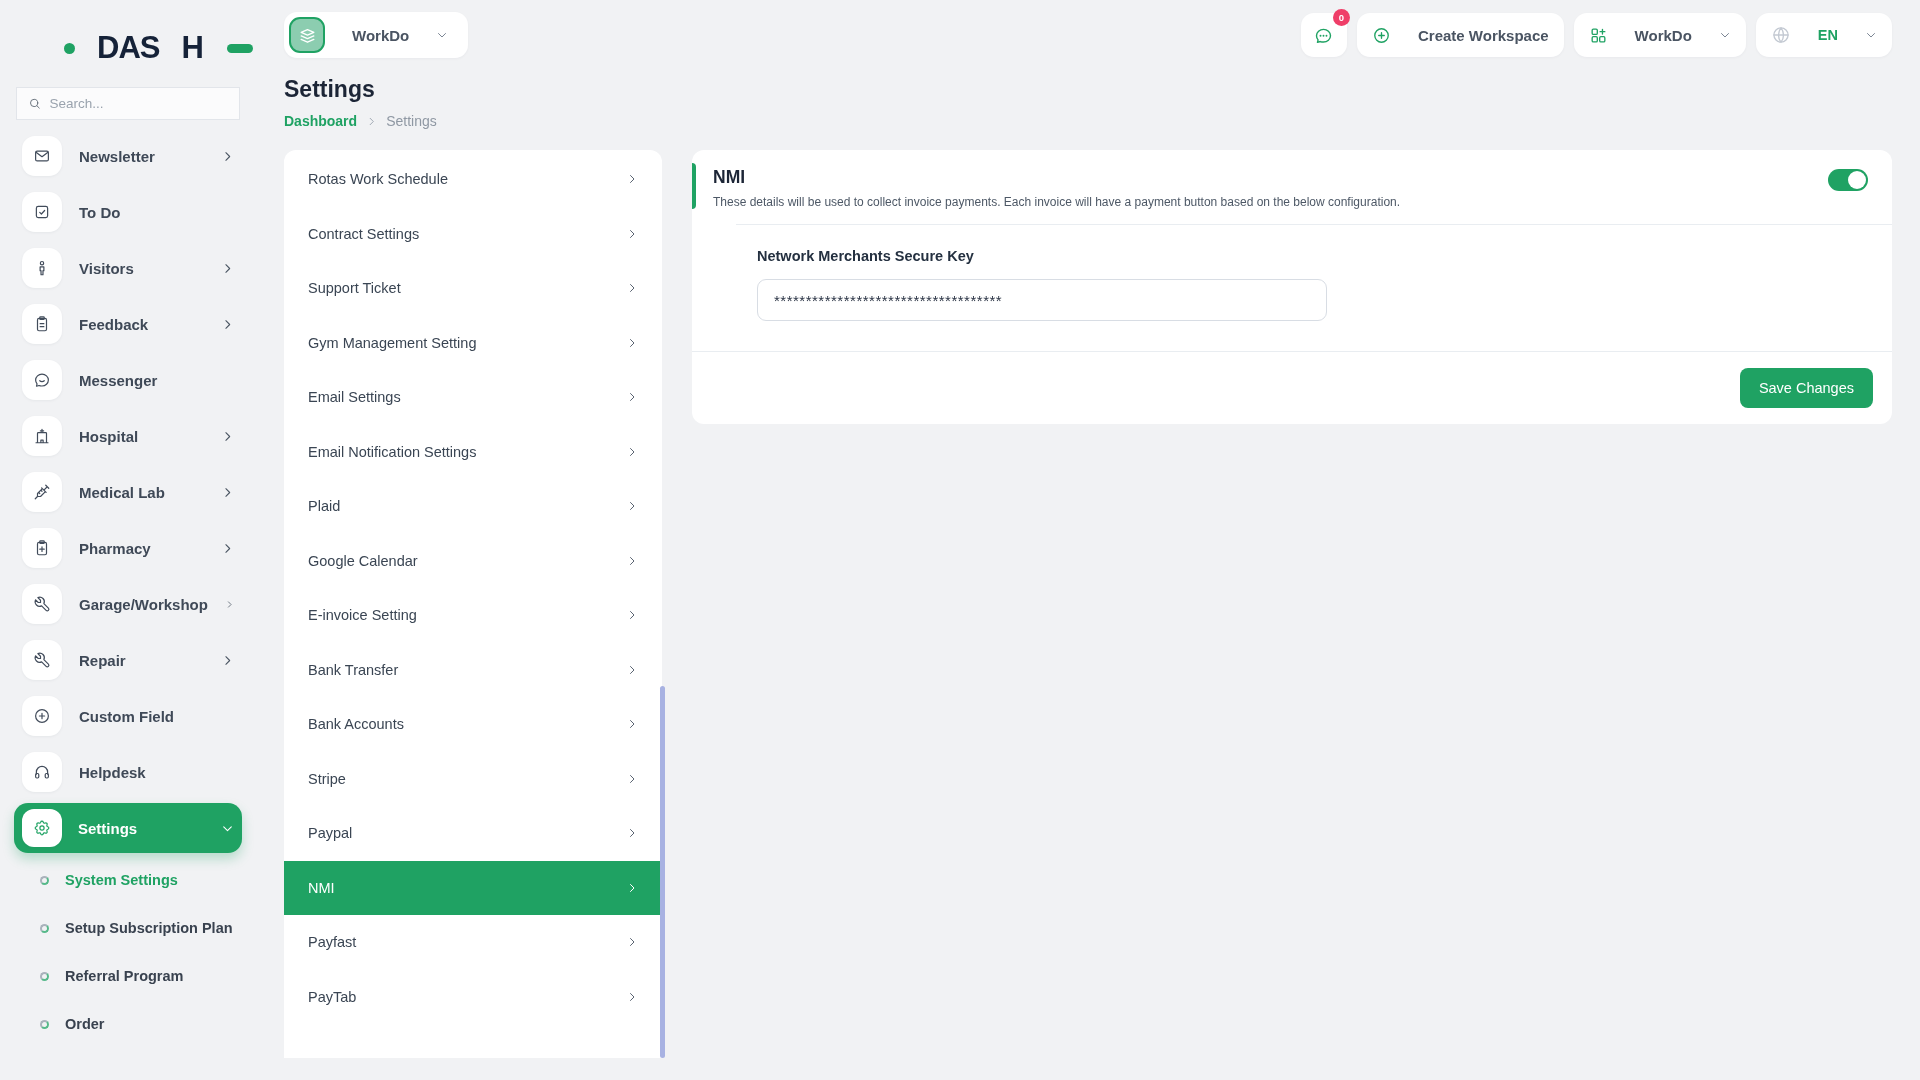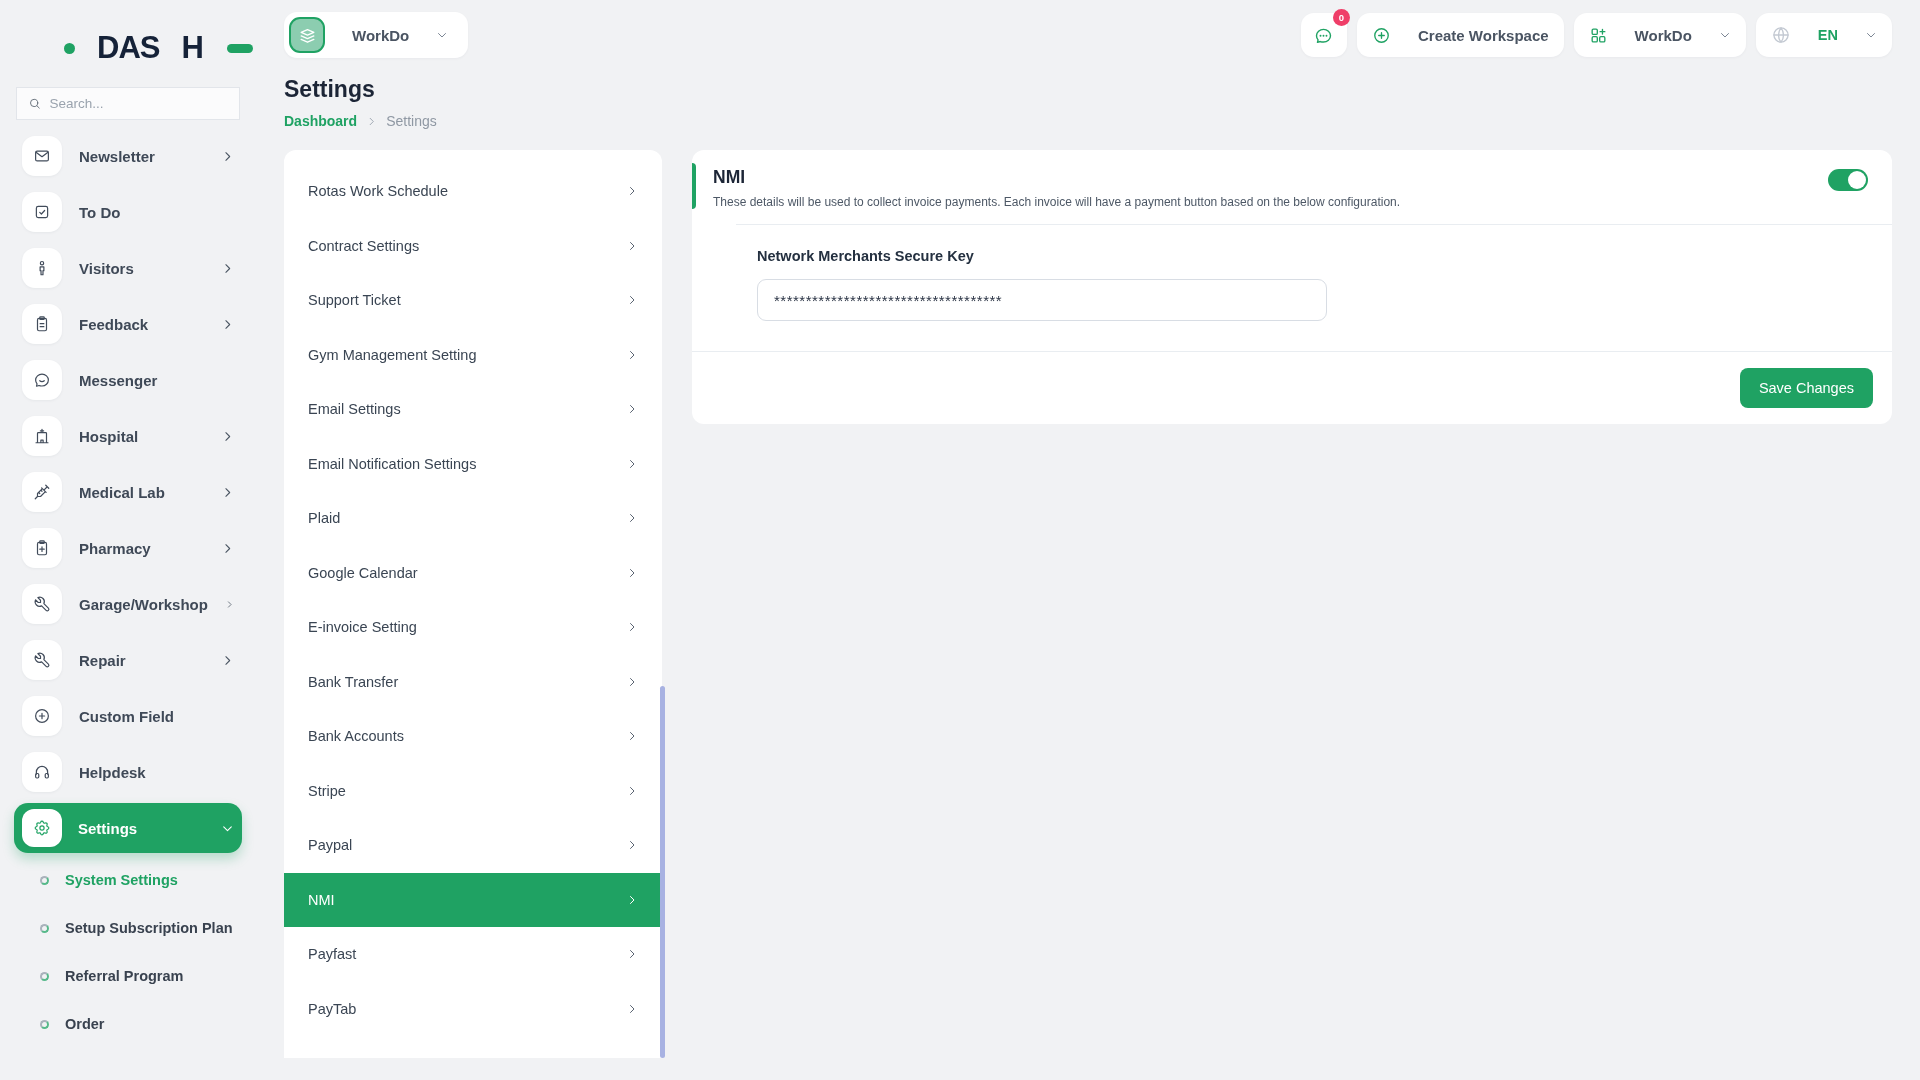--- a/index.html
+++ b/index.html
@@ -120,21 +120,21 @@
   .crumb-link{ font-size:14px; font-weight:600; color:var(--green); cursor:pointer; }
   .crumb-sep{ width:11px; height:11px; stroke:#9aa3ae; stroke-width:2; }
   .crumb-current{ font-size:14px; color:#8f98a3; }
 
   .content{ display:flex; gap:30px; padding:21px 28px 0 28px; align-items:flex-start; }
 
   
   .menu-wrap{ position:relative; width:378px; flex:0 0 378px; }
   .menu-card{
     background:#fff; border-radius:12px 12px 0 0; height:908px; overflow:hidden;
-    padding-top:14px;
+    padding-top:2px;
   }
   .menu-row{
     height:54.5px; display:flex; align-items:center; justify-content:space-between;
     padding:0 24px; cursor:pointer;
   }
   .menu-row-label{ font-size:14.5px; color:#3a4553; }
   .menu-row .side-chev{ width:12px; height:12px; stroke:#5a6472; }
   .menu-row.active{ background:var(--green); }
   .menu-row.active .menu-row-label{ color:#fff; }
   .menu-row.active .side-chev{ stroke:#fff; }

